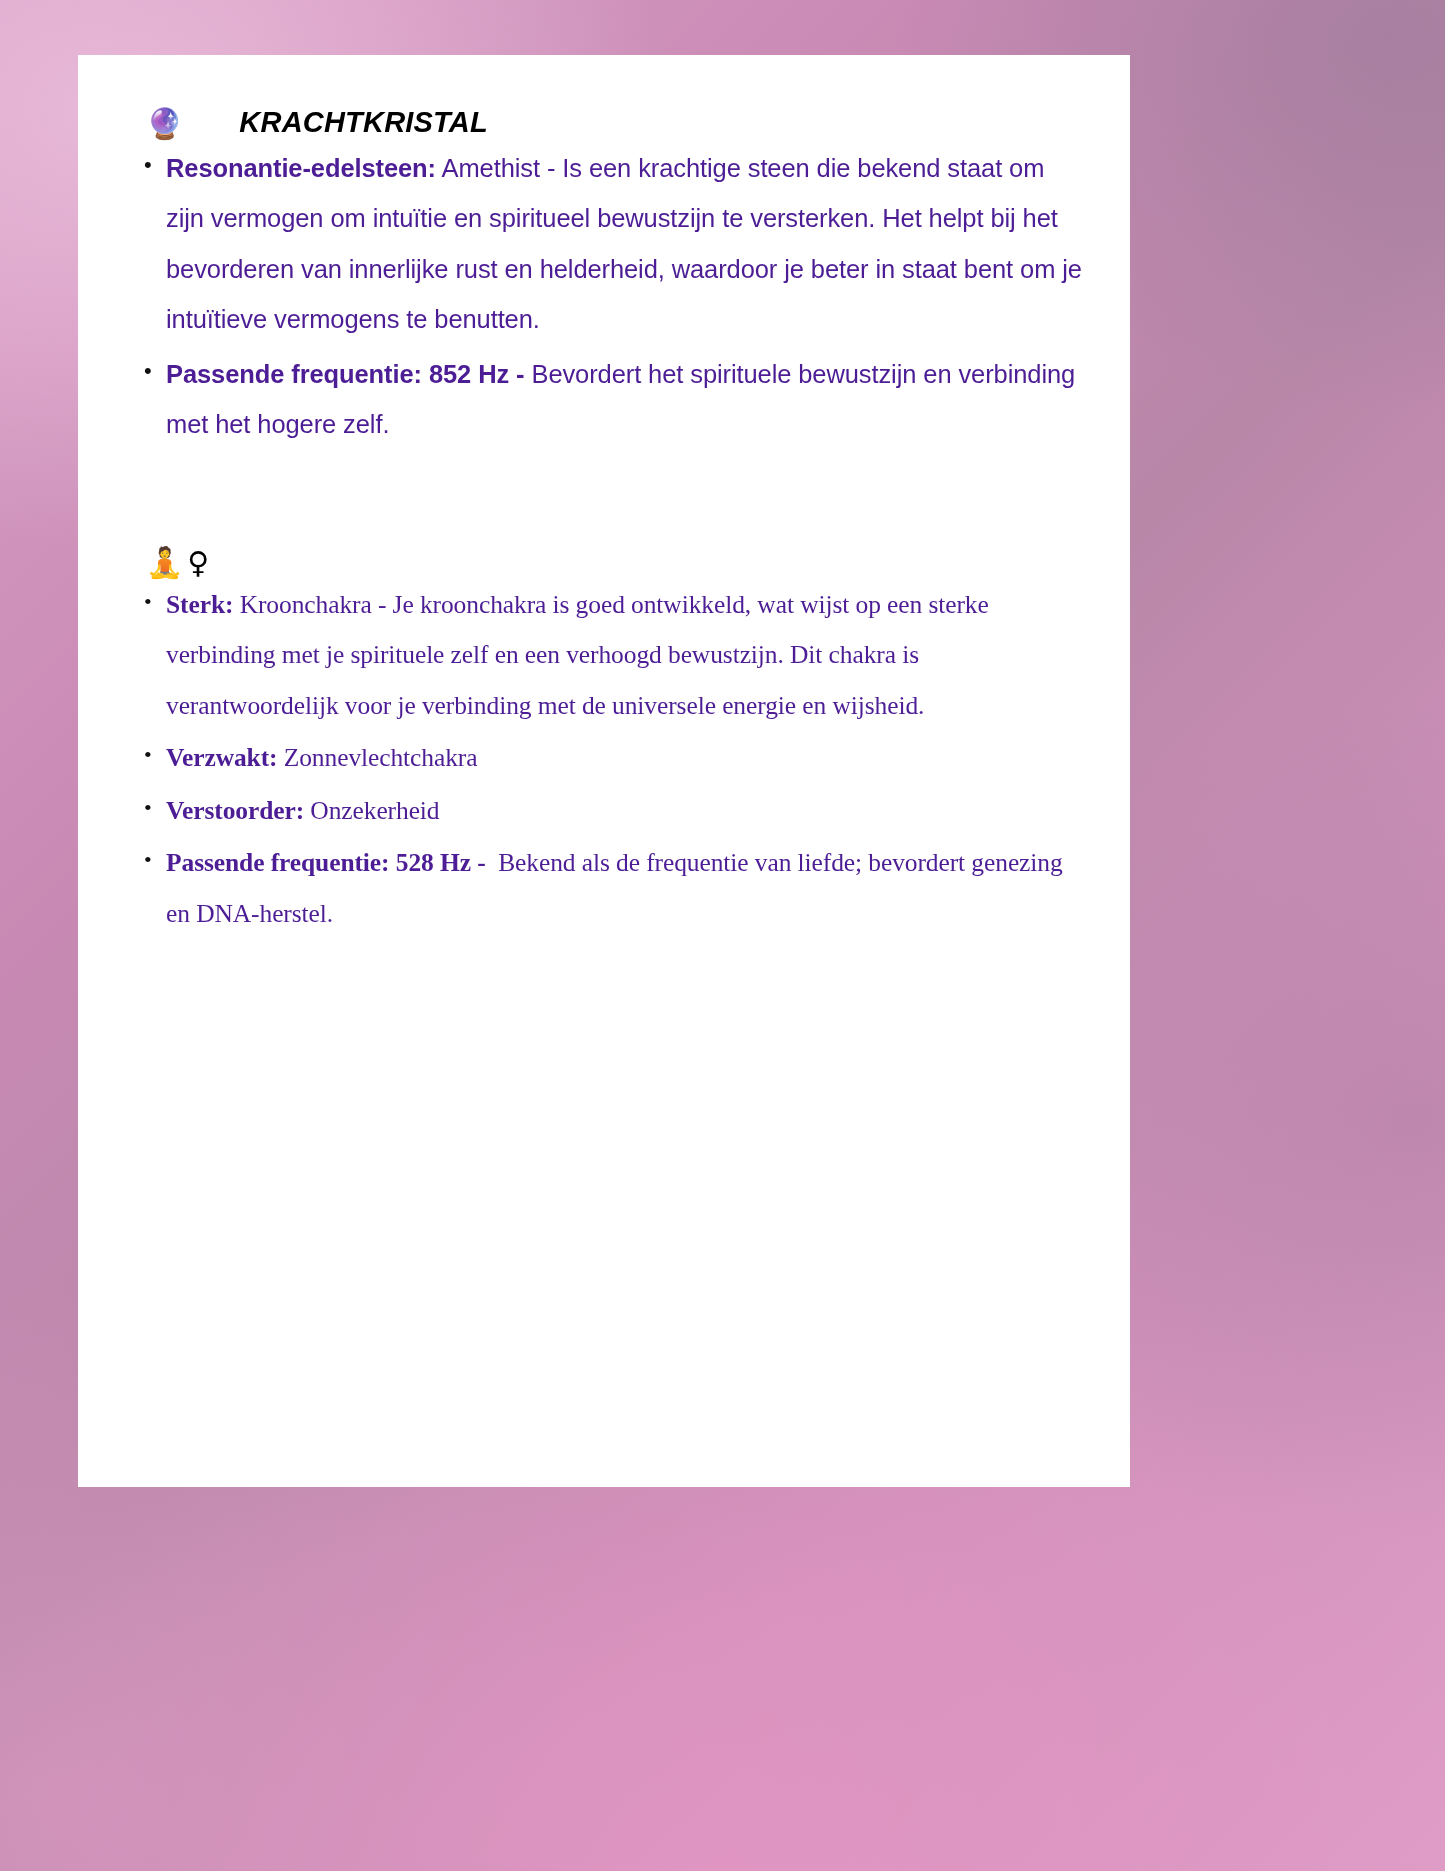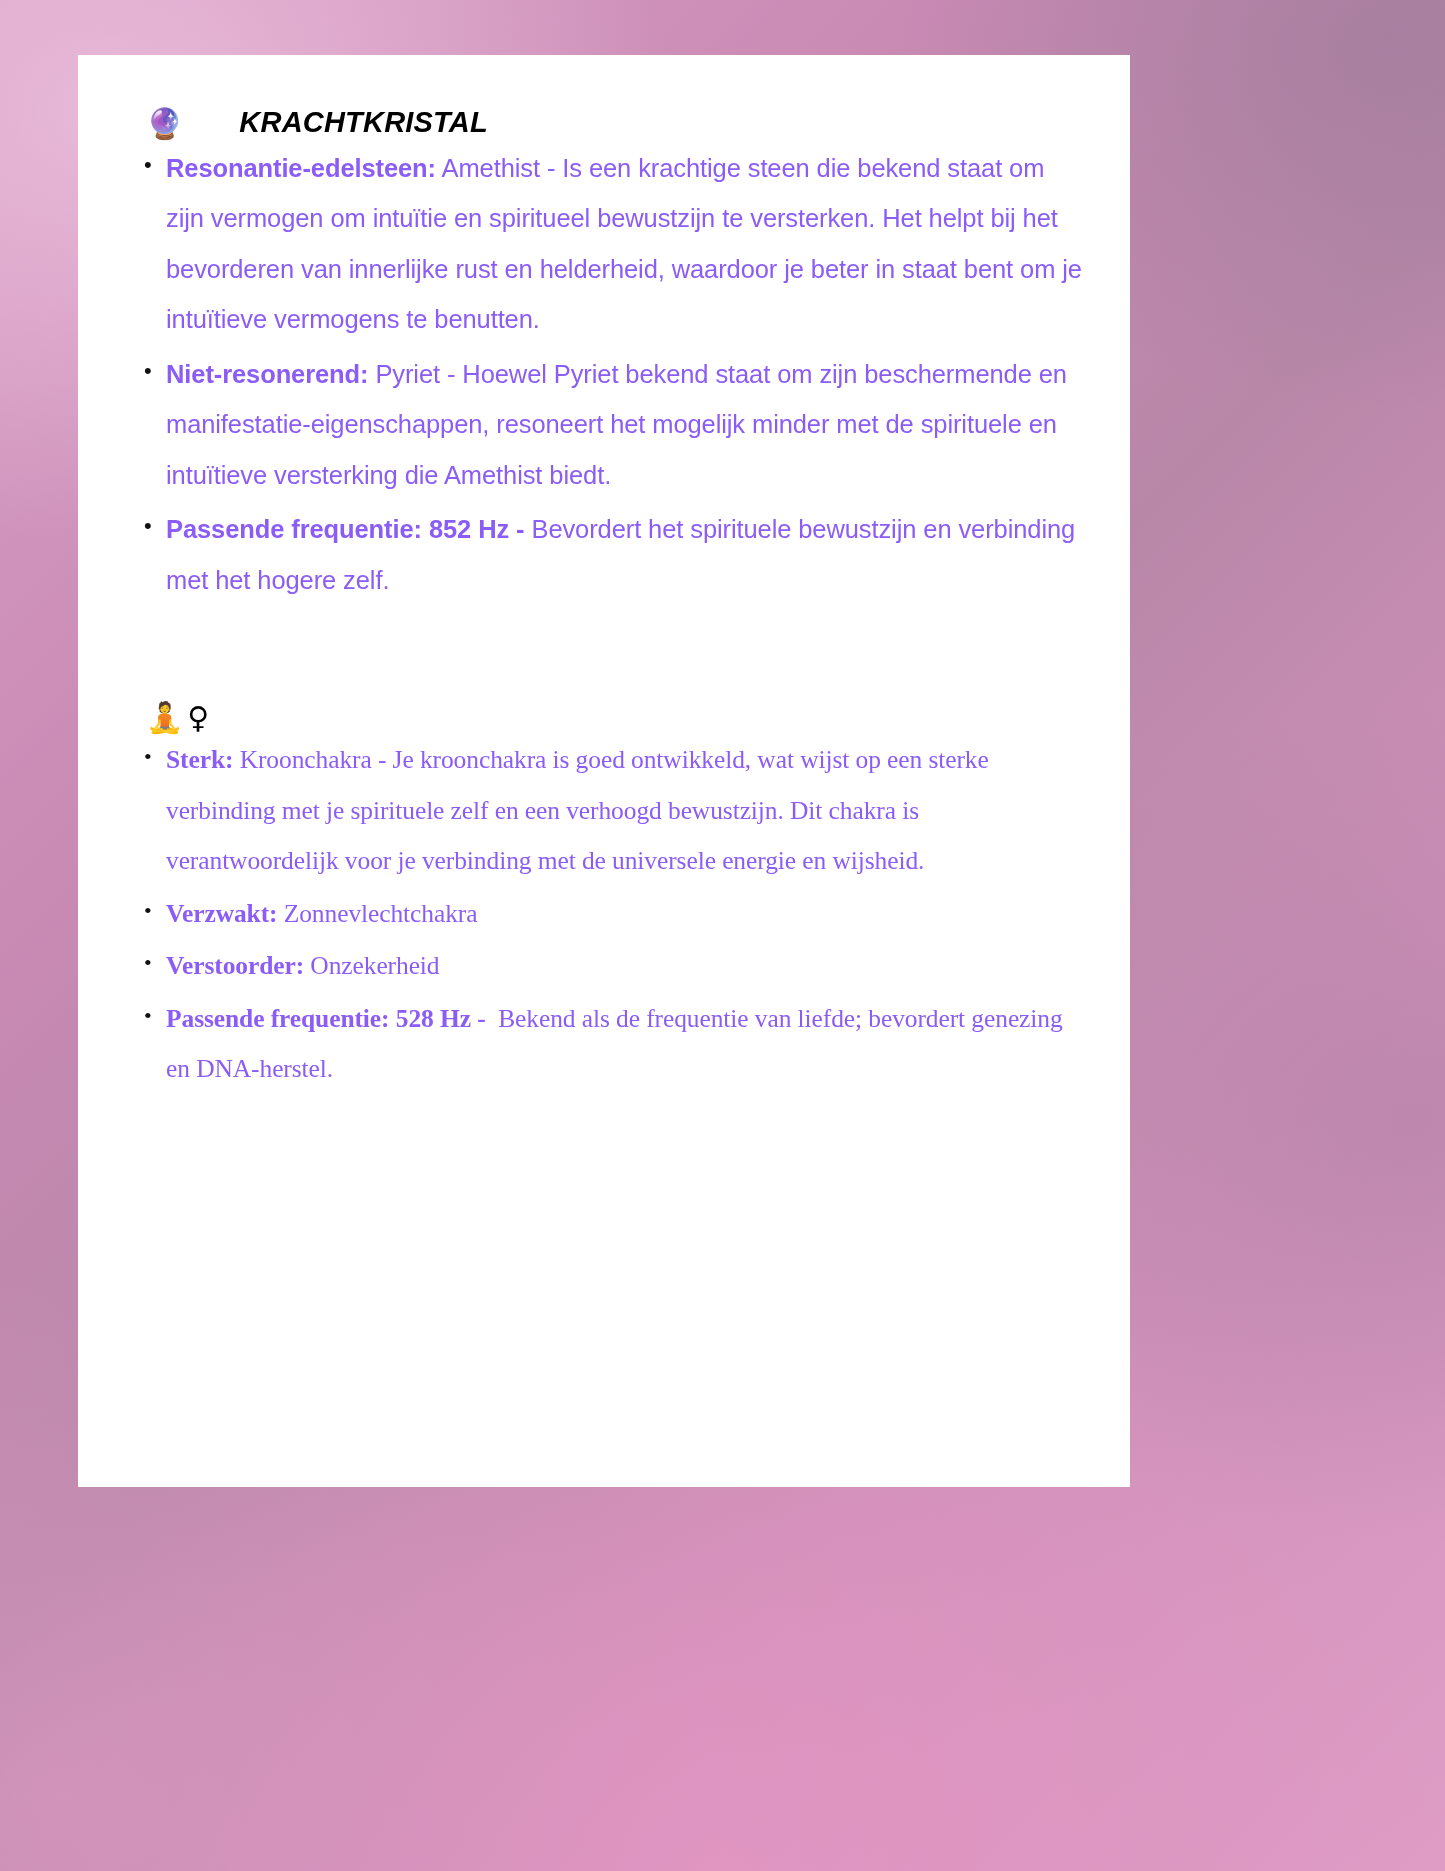--- a/index.html
+++ b/index.html
@@ -72,21 +72,21 @@
     list-style: none;
     margin: 0;
     padding: 0;
   }
   ul.bullets > li {
     position: relative;
     padding-left: 42px;
     margin: 0 0 4px 0;
     font-size: 25.5px;
     line-height: 1.98;
-    color: #8b5cf6;
+    color: #4c1d95;
     letter-spacing: -0.1px;
   }
   ul.bullets > li::before {
     content: "\2022";
     position: absolute;
     left: 20px;
     top: 0;
     font-size: 22px;
     line-height: 1.98;
     color: #111111;
@@ -110,23 +110,20 @@
       <div class="section-heading">
         <span class="heading-emoji">🔮</span>
         <span class="heading-text">KRACHTKRISTAL</span>
       </div>
 
       <ul class="bullets">
         <li>
           <span class="b">Resonantie-edelsteen:</span><span> Amethist - Is een krachtige steen die bekend staat om zijn vermogen om intuïtie en spiritueel bewustzijn te versterken. Het helpt bij het bevorderen van innerlijke rust en helderheid, waardoor je beter in staat bent om je intuïtieve vermogens te benutten.</span>
         </li>
         <li>
-          <span class="b">Niet-resonerend:</span><span> Pyriet - Hoewel Pyriet bekend staat om zijn beschermende en manifestatie-eigenschappen, resoneert het mogelijk minder met de spirituele en intuïtieve versterking die Amethist biedt.</span>
-        </li>
-        <li>
           <span class="b">Passende frequentie: 852 Hz -</span><span> Bevordert het spirituele bewustzijn en verbinding met het hogere zelf.</span>
         </li>
       </ul>
     </div>
 
     <div class="gap-between-sections"></div>
 
     <div class="section section-two">
 
       <div class="section-heading">

